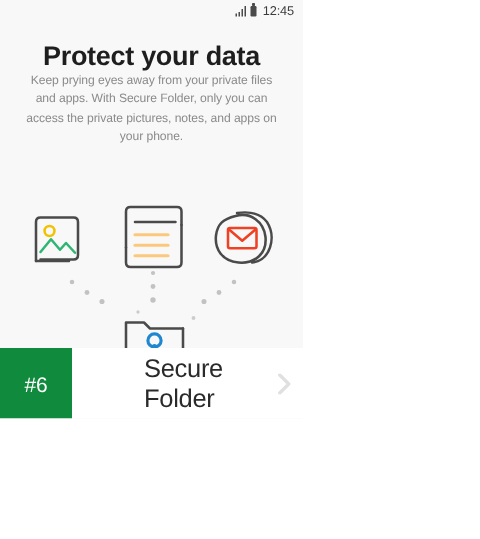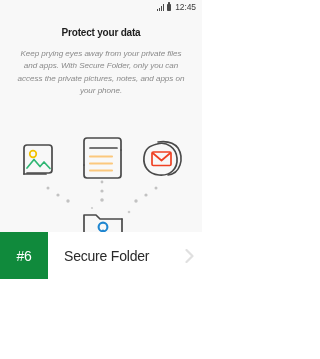--- a/index.html
+++ b/index.html
@@ -80,36 +80,35 @@
     margin-left: 1px;
   }
 
   
   .headline {
     position: absolute;
     top: 27px;
     left: 0;
     width: 202px;
     text-align: center;
-    font-size: 10px;
+    font-size: 18px;
     font-weight: bold;
     color: #1e1e1e;
     letter-spacing: -0.2px;
   }
   .bodytext {
     position: absolute;
     top: 48px;
     left: 13px;
     width: 176px;
     text-align: center;
     font-size: 8.1px;
     line-height: 12.4px;
     color: #8a8a8a;
     letter-spacing: -0.05px;
-    font-style: italic;
   }
 
   
   .illustration {
     position: absolute;
     top: 108px;
     left: 0;
     width: 202px;
     height: 185px;
   }
@@ -139,23 +138,24 @@
   .badge-text {
     color: #ffffff;
     font-size: 14px;
     letter-spacing: -0.2px;
   }
   .bottom-label {
     flex: 1 1 auto;
     display: flex;
     align-items: center;
     padding-left: 16px;
-    font-size: 14px;
+    font-size: 17px;
     color: #2a2a2a;
     letter-spacing: -0.2px;
+    margin-left: 32px;
   }
   .chevron {
     flex: 0 0 auto;
     display: flex;
     align-items: center;
     justify-content: center;
     width: 26px;
     opacity: 0.14;
   }
 </style>

